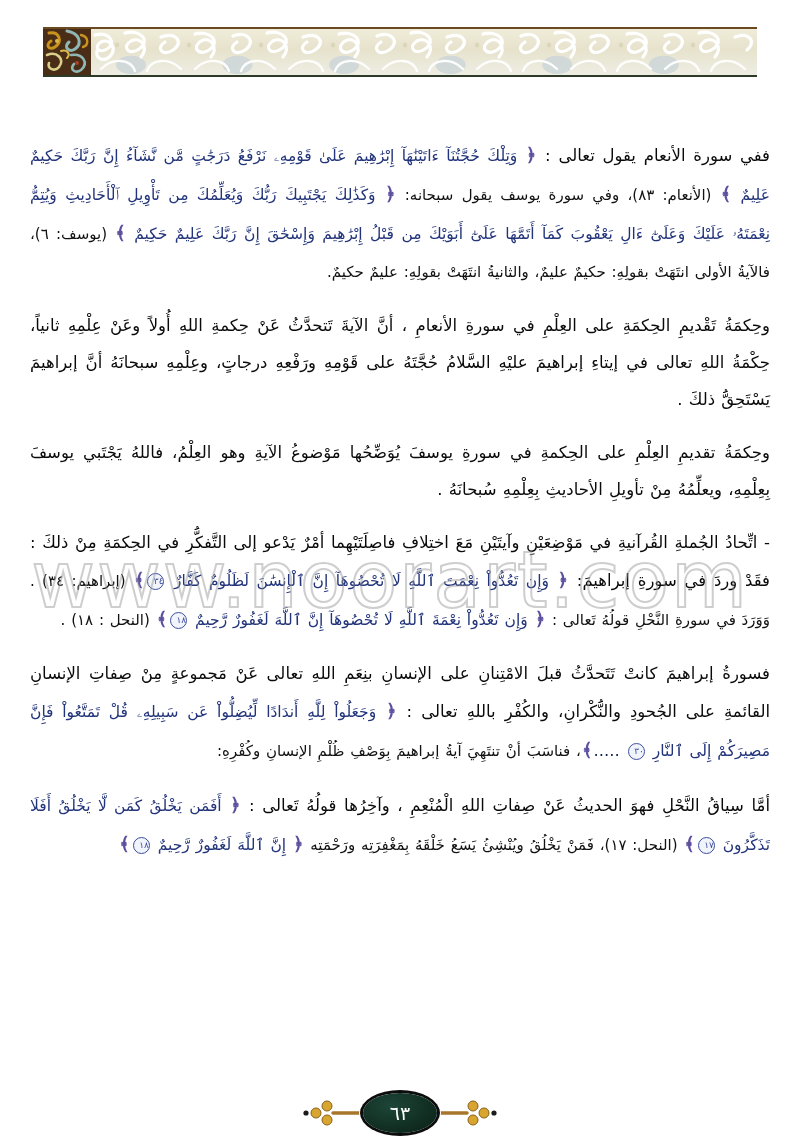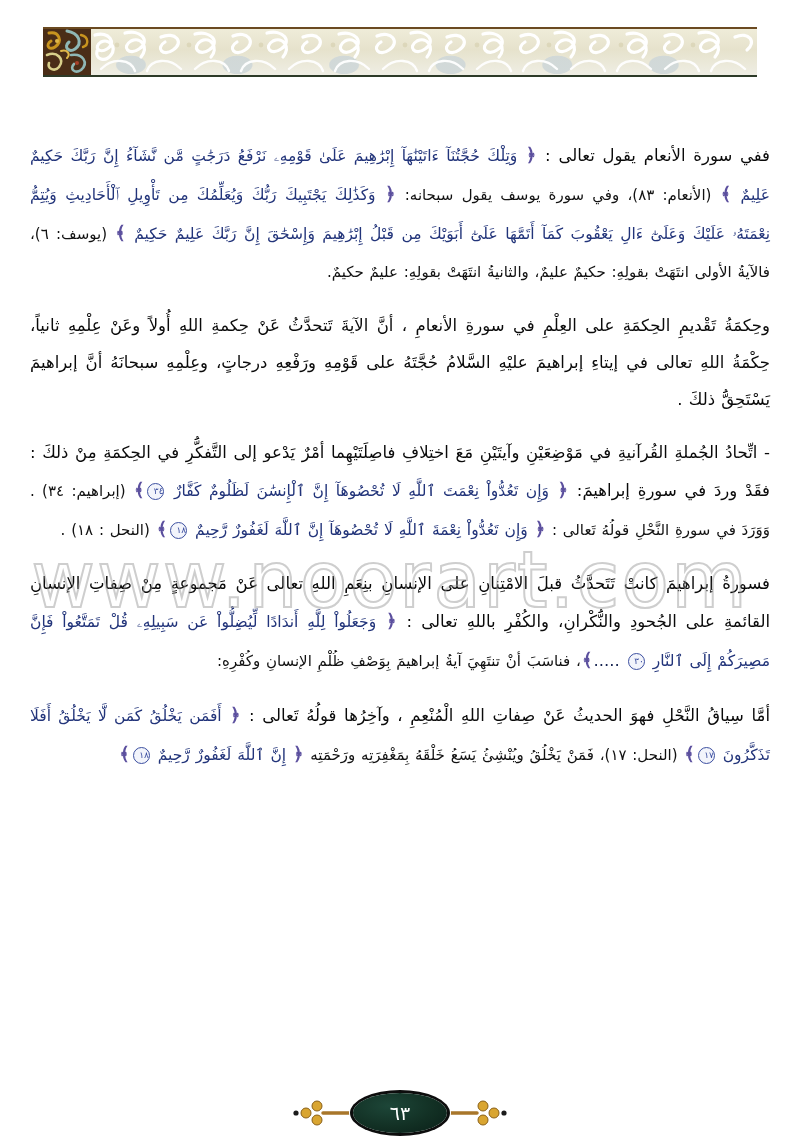--- a/index.html
+++ b/index.html
@@ -147,21 +147,21 @@
     width: 800px;
     height: 50px;
     display: flex;
     align-items: center;
     justify-content: center;
     gap: 0px;
   }
   .foot-orn { display: block; }
   .page-badge {
     position: relative;
-    width: 94px;
+    width: 74px;
     height: 40px;
     border-radius: 50%;
     background: radial-gradient(ellipse at 38% 32%, #1d4638 0%, #123024 55%, #0a1e17 100%);
     box-shadow: 0 0 0 3px #0d0d0d, 0 0 0 4px #ffffff;
     display: flex;
     align-items: center;
     justify-content: center;
   }
   .page-badge span {
     color: #ffffff;
@@ -249,20 +249,23 @@
   <div class="content">
 
     <p class="para">
       <span>ففي سورة الأنعام يقول تعالى : </span><span class="verse-brace">﴿</span><span class="verse"> وَتِلْكَ حُجَّتُنَآ ءَاتَيْنَٰهَآ إِبْرَٰهِيمَ عَلَىٰ قَوْمِهِۦ نَرْفَعُ دَرَجَٰتٍ مَّن نَّشَآءُ إِنَّ رَبَّكَ حَكِيمٌ عَلِيمٌ </span><span class="verse-brace">﴾</span><span class="ref"> (الأنعام: ٨٣)، وفي سورة يوسف يقول سبحانه: </span><span class="verse-brace">﴿</span><span class="verse"> وَكَذَٰلِكَ يَجْتَبِيكَ رَبُّكَ وَيُعَلِّمُكَ مِن تَأْوِيلِ ٱلْأَحَادِيثِ وَيُتِمُّ نِعْمَتَهُۥ عَلَيْكَ وَعَلَىٰٓ ءَالِ يَعْقُوبَ كَمَآ أَتَمَّهَا عَلَىٰٓ أَبَوَيْكَ مِن قَبْلُ إِبْرَٰهِيمَ وَإِسْحَٰقَ إِنَّ رَبَّكَ عَلِيمٌ حَكِيمٌ </span><span class="verse-brace">﴾</span><span class="ref"> (يوسف: ٦)، فالآيةُ الأولى انتَهَتْ بقولِهِ: حكيمٌ عليمٌ، والثانيةُ انتَهَتْ بقولِهِ: عليمٌ حكيمٌ.</span>
     </p>
 
     <p class="para">
       <span>وحِكمَةُ تَقْديمِ الحِكمَةِ على العِلْمِ في سورةِ الأنعامِ ، أنَّ الآيةَ تَتحدَّثُ عَنْ حِكمةِ اللهِ أُولاً وعَنْ عِلْمِهِ ثانياً، حِكْمَةُ اللهِ تعالى في إيتاءِ إبراهيمَ عليْهِ السَّلامُ حُجَّتَهُ على قَوْمِهِ ورَفْعِهِ درجاتٍ، وعِلْمِهِ سبحانَهُ أنَّ إبراهيمَ يَسْتَحِقُّ ذلكَ .</span>
     </p>
 
+    <p class="para">
+      <span>وحِكمَةُ تقديمِ العِلْمِ على الحِكمةِ في سورةِ يوسفَ يُوَضِّحُها مَوْضوعُ الآيةِ وهو العِلْمُ، فاللهُ يَجْتَبي يوسفَ بِعِلْمِهِ، ويعلِّمُهُ مِنْ تأويلِ الأحاديثِ بِعِلْمِهِ سُبحانَهُ .</span>
+    </p>
 
     <p class="para">
       <span>- اتِّحادُ الجُملةِ القُرآنيةِ في مَوْضِعَيْنِ وآيتَيْنِ مَعَ اختِلافِ فاصِلَتَيْهِما أمْرٌ يَدْعو إلى التَّفكُّرِ في الحِكمَةِ مِنْ ذلكَ : فقَدْ وردَ في سورةِ إبراهيمَ: </span><span class="verse-brace">﴿</span><span class="verse"> وَإِن تَعُدُّواْ نِعْمَتَ ٱللَّهِ لَا تُحْصُوهَآ إِنَّ ٱلْإِنسَٰنَ لَظَلُومٌ كَفَّارٌ </span><span class="ayah-mark">٣٤</span><span class="verse-brace">﴾</span><span class="ref"> (إبراهيم: ٣٤) . وَوَرَدَ في سورةِ النَّحْلِ قولُهُ تَعالى : </span><span class="verse-brace">﴿</span><span class="verse"> وَإِن تَعُدُّواْ نِعْمَةَ ٱللَّهِ لَا تُحْصُوهَآ إِنَّ ٱللَّهَ لَغَفُورٌ رَّحِيمٌ </span><span class="ayah-mark">١٨</span><span class="verse-brace">﴾</span><span class="ref"> (النحل : ١٨) .</span>
     </p>
 
 
     <p class="para">
       <span>فسورةُ إبراهيمَ كانتْ تَتَحدَّثُ قبلَ الامْتِنانِ على الإنسانِ بنِعَمِ اللهِ تعالى عَنْ مَجموعةٍ مِنْ صِفاتِ الإنسانِ القائمةِ على الجُحودِ والنُّكْرانِ، والكُفْرِ باللهِ تعالى : </span><span class="verse-brace">﴿</span><span class="verse"> وَجَعَلُواْ لِلَّهِ أَندَادًا لِّيُضِلُّواْ عَن سَبِيلِهِۦ قُلْ تَمَتَّعُواْ فَإِنَّ مَصِيرَكُمْ إِلَى ٱلنَّارِ </span><span class="ayah-mark">٣٠</span><span class="dots"> .....</span><span class="verse-brace">﴾</span><span class="ref">، فناسَبَ أنْ تنتَهِيَ آيةُ إبراهيمَ بِوَصْفِ ظُلْمِ الإنسانِ وكُفْرِهِ:</span>
     </p>
 

